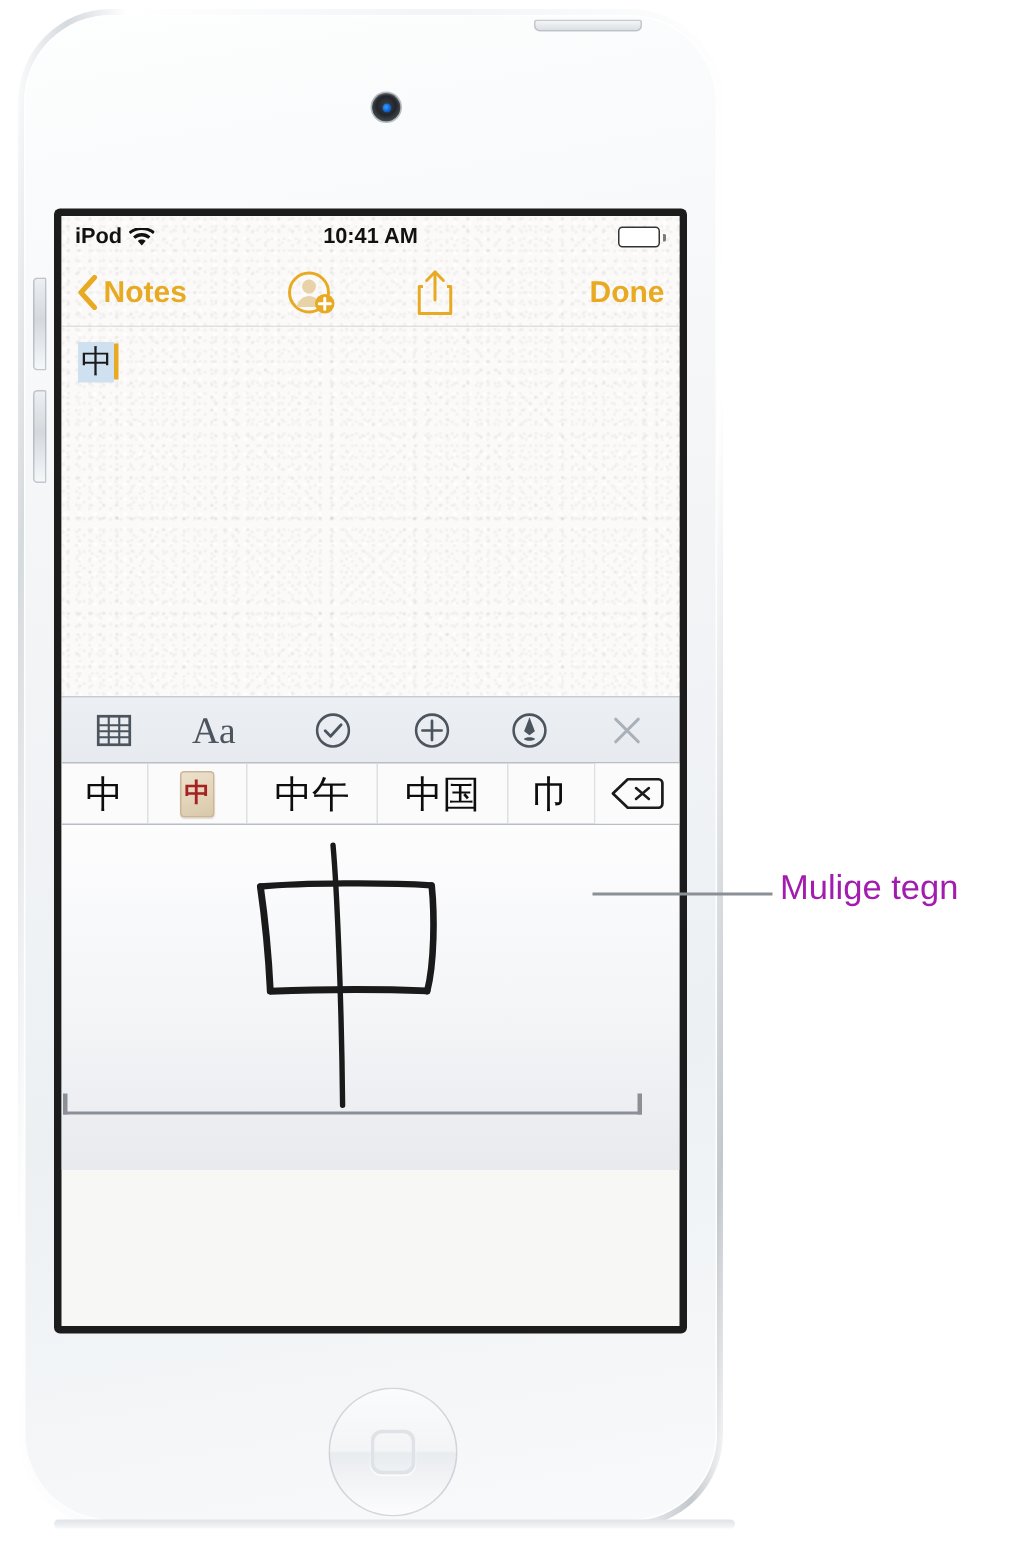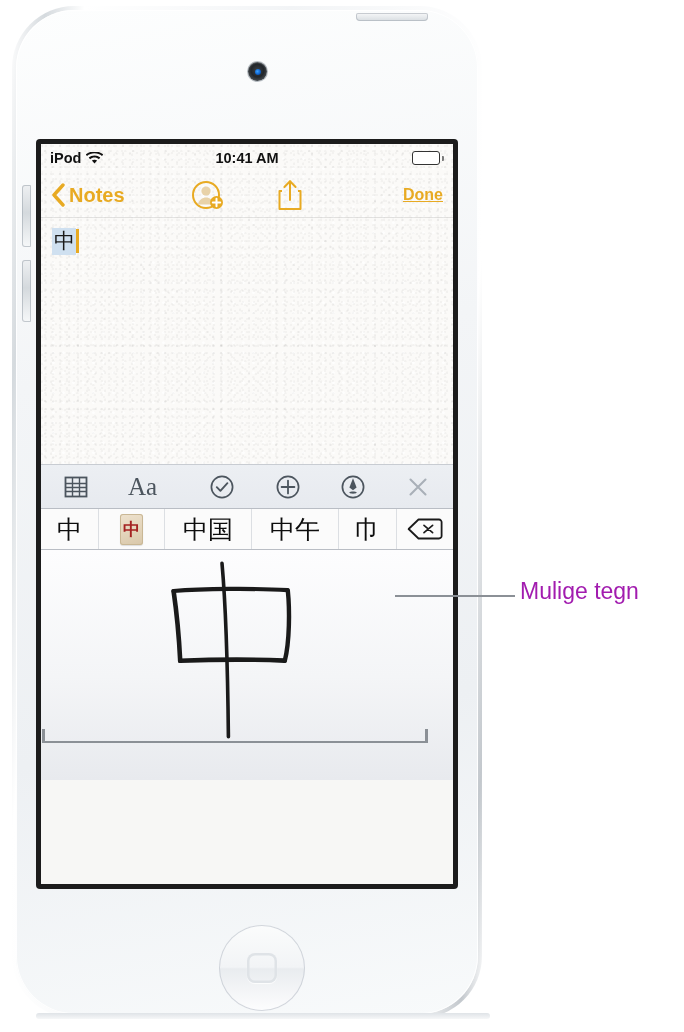--- a/index.html
+++ b/index.html
@@ -132,22 +132,22 @@
     display: flex; align-items: center; gap: 3px;
     color: #e8aa22; font-size: 20px; font-weight: bold; cursor: pointer;
   }
   #nav-actions {
     position: absolute; left: 0; right: 0;
     display: flex; justify-content: center; align-items: center; gap: 52px;
     pointer-events: none;
   }
   #nav-actions > * { pointer-events: auto; }
   #done-btn {
-    margin-left: auto; color: #e8aa22; font-size: 16px; font-weight: bold;
-    cursor: pointer; position: relative; z-index: 2; text-decoration: underline;
+    margin-left: auto; color: #e8aa22; font-size: 20px; font-weight: bold;
+    cursor: pointer; position: relative; z-index: 2;
   }
   #nav-sep { position: absolute; left: 0; right: 0; bottom: 0; height: 1px; background: rgba(0,0,0,.10); }
 
   
   #note-body {
     position: relative; height: 246px; padding: 9px 11px;
   }
   #note-line { display: flex; align-items: center; height: 28px; }
   #marked-text {
     font-size: 21px; color: #1a1a1a; line-height: 1;
@@ -363,22 +363,22 @@
           <path d="M5.5 5.5 L20.5 20.5 M20.5 5.5 L5.5 20.5" stroke="#a9b0b8" stroke-width="2.1" stroke-linecap="round"></path>
         </svg>
       </span>
     </div>
 
     <div id="candidate-bar">
       <div class="cand narrow">中</div>
       <div class="cand tile">
         <span class="mahjong-tile">中</span>
       </div>
+      <div class="cand">中午</div>
       <div class="cand">中国</div>
-      <div class="cand">中午</div>
       <div class="cand narrow">巾</div>
       <div id="bksp-key">
         <svg width="38" height="26" viewBox="0 0 38 26">
           <path d="M12.5 3.5 H33 A2.6 2.6 0 0 1 35.6 6.1 V19.9 A2.6 2.6 0 0 1 33 22.5 H12.5 L2.6 13 Z" stroke="#1b1b1b" stroke-width="1.8" fill="none" stroke-linejoin="round"></path>
           <path d="M18 9.4 L26.6 16.6 M26.6 9.4 L18 16.6" stroke="#1b1b1b" stroke-width="1.7" stroke-linecap="round"></path>
         </svg>
       </div>
     </div>
 
     <div id="hw-pad">

